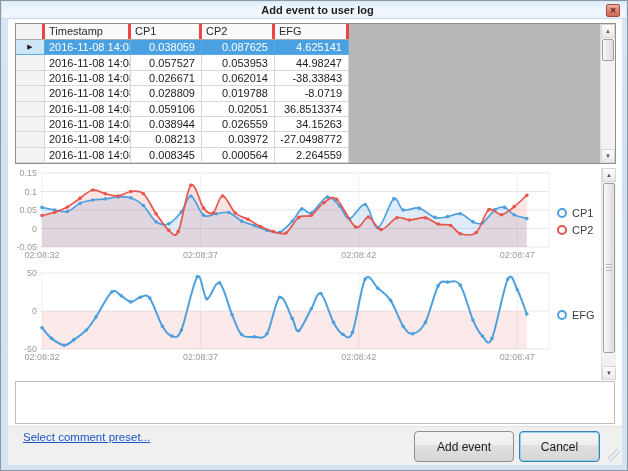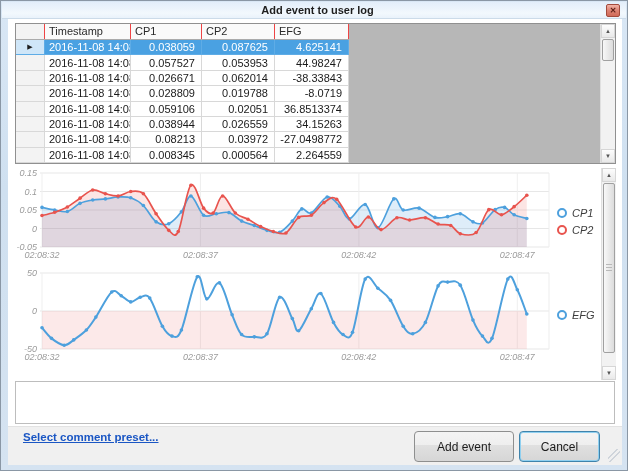--- a/index.html
+++ b/index.html
@@ -15,21 +15,21 @@
                border:1px solid #a34a3c; border-radius:2px; color:#5c1f16; font-size:8px;
                font-weight:bold; line-height:11px; text-align:center; cursor:pointer; }
   .content { position:absolute; left:7px; top:18px; width:614px; height:446px; background:#ffffff;
              box-shadow:0 0 0 1px #bccads; }
 
   
   .datagrid { position:absolute; left:7px; top:4px; width:601px; height:141px;
               border:1px solid #909090; display:flex; background:#b7b7b7; }
   .dg-table { width:333px; height:100%; display:flex; flex-direction:column; background:#fff; }
   .dg-hrow { display:flex; height:16px; background:#fafafa; border-bottom:1px solid #ababab; }
-  .dg-hcell { font-size:11px; color:#2a2a2a; padding:1px 0 0 4px; border-right:1px solid #ef4444; overflow:hidden; white-space:nowrap; }
+  .dg-hcell { font-size:11px; color:#2a2a2a; padding:1px 0 0 4px; border-right:3px solid #ef4444; overflow:hidden; white-space:nowrap; }
   .dg-row { display:flex; flex:1; background:#fff; }
   .dg-cell { font-size:11px; color:#1a1a1a; border-right:1px solid #d8d8d8; border-bottom:1px solid #d8d8d8;
              overflow:hidden; white-space:nowrap; display:flex; align-items:center; }
   .c-rowhdr { width:29px; background:#f3f3f3; justify-content:center; }
   .c-ts  { width:86px; padding-left:4px; }
   .c-num { width:71px; justify-content:flex-end; padding-right:6px; }
   .c-num2{ width:73px; justify-content:flex-end; padding-right:6px; }
   .c-num3{ width:74px; justify-content:flex-end; padding-right:6px; }
   .dg-row.selected .dg-cell { background:#4aa1e2; color:#ffffff; border-right-color:#5eace6; border-bottom-color:#5eace6; }
   .dg-row.selected .c-rowhdr { background:#cfe6f8; color:#111; }
@@ -42,37 +42,37 @@
             background:linear-gradient(180deg,#fdfdfd,#e9e9e9); border:1px solid #d6d6d6;
             font-size:6px; color:#555; text-align:center; line-height:12px; cursor:pointer; }
   .sb-up { top:0; } .sb-down { bottom:0; }
   .sb-thumb { position:absolute; left:1px; width:12px;
               background:linear-gradient(90deg,#f8f8f8,#dcdcdc);
               border:1px solid #a0a0a0; border-radius:2px; cursor:pointer; }
   .sb-grip { position:absolute; left:2px; right:2px; top:50%; height:7px; margin-top:-4px;
              background:repeating-linear-gradient(180deg,#b9b9b9 0 1px,transparent 1px 3px); }
 
   
-  .chart-panel { position:absolute; left:0px; top:149px; width:614px; height:212px; background:#fff;font-style:italic; }
+  .chart-panel { position:absolute; left:0px; top:149px; width:614px; height:212px; background:#fff; }
   .chart-svg { position:absolute; left:3px; }
   svg text.tick { font-family:"Liberation Sans", sans-serif; font-size:9px; fill:#9b9b9b; }
   .legend { position:absolute; left:549px; }
   .legend-item { display:flex; align-items:center; height:17px; cursor:pointer; }
   .ring { width:10px; height:10px; border-radius:50%; border:2px solid #4da0dd; background:#fff; margin-right:5px; flex:none; }
   .legend-label { font-size:11px; color:#3c3c3c; }
   .chart-vscroll { position:absolute; left:593px; top:0; height:212px; }
 
   
   .comment-box { position:absolute; left:7px; top:362px; width:600px; height:43px;
                  border:1px solid #bdbdbd; resize:none; font-family:"Liberation Sans",sans-serif;
                  font-size:12px; padding:3px; outline:none; }
   .bottom-bar { position:absolute; left:0; top:407px; width:614px; height:39px; background:#f0f0f0;
                 border-top:1px solid #e2e2e2; }
   .preset-link { position:absolute; left:15px; top:412px; font-size:11.5px; color:#1a56c4;
-                 text-decoration:underline; cursor:pointer;font-weight:bold; }
+                 text-decoration:underline; cursor:pointer; }
   .btn { position:absolute; top:412px; height:31px; font-size:12px; color:#1c1c1c; text-align:center;
          border:1px solid #8e8f8f; border-radius:4px; cursor:pointer;
          background:linear-gradient(180deg,#f4f4f4 0%,#eeeeee 45%,#e0e0e0 46%,#d6d6d6 100%);
          font-family:"Liberation Sans",sans-serif; }
   .btn-add { left:406px; width:100px; }
   .btn-cancel { left:511px; width:81px; border:1px solid #3f83ab; box-shadow:0 0 0 1px #90d0f0 inset; }
   .resize-grip { position:absolute; left:600px; top:430px; width:12px; height:13px; opacity:.6;
                  background:
                   linear-gradient(135deg, transparent 0 6px, #b9c2cd 6px 7.5px, transparent 7.5px 9.5px, #b9c2cd 9.5px 11px, transparent 11px);
                }

